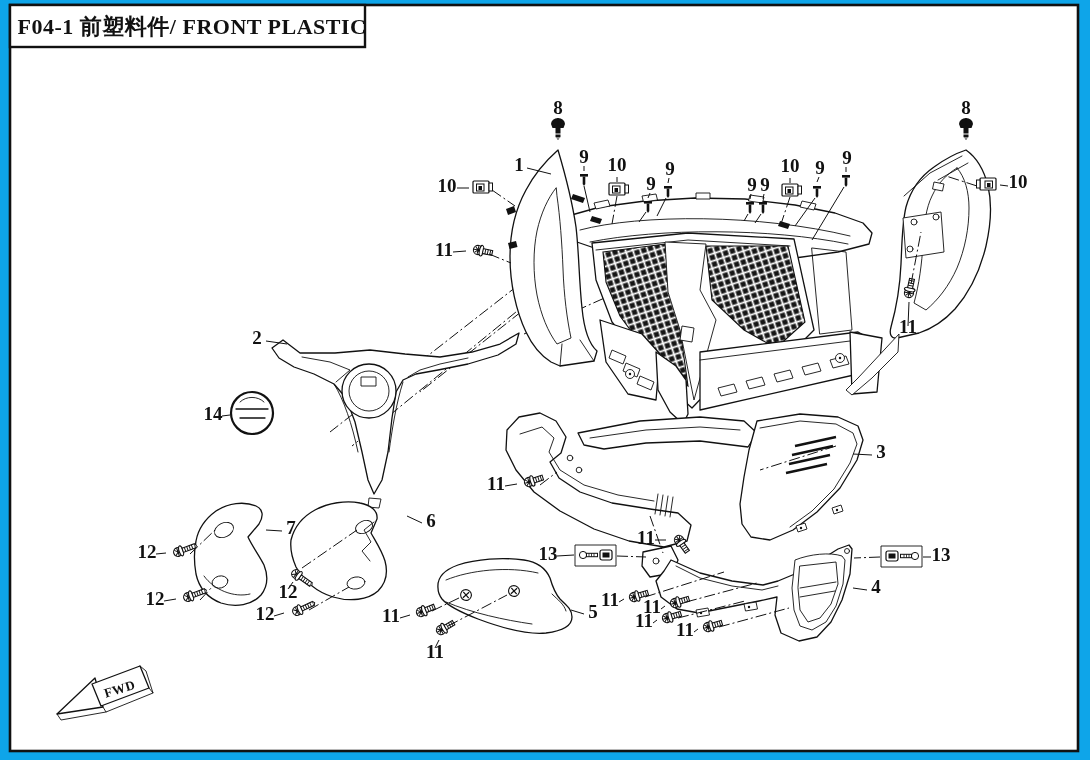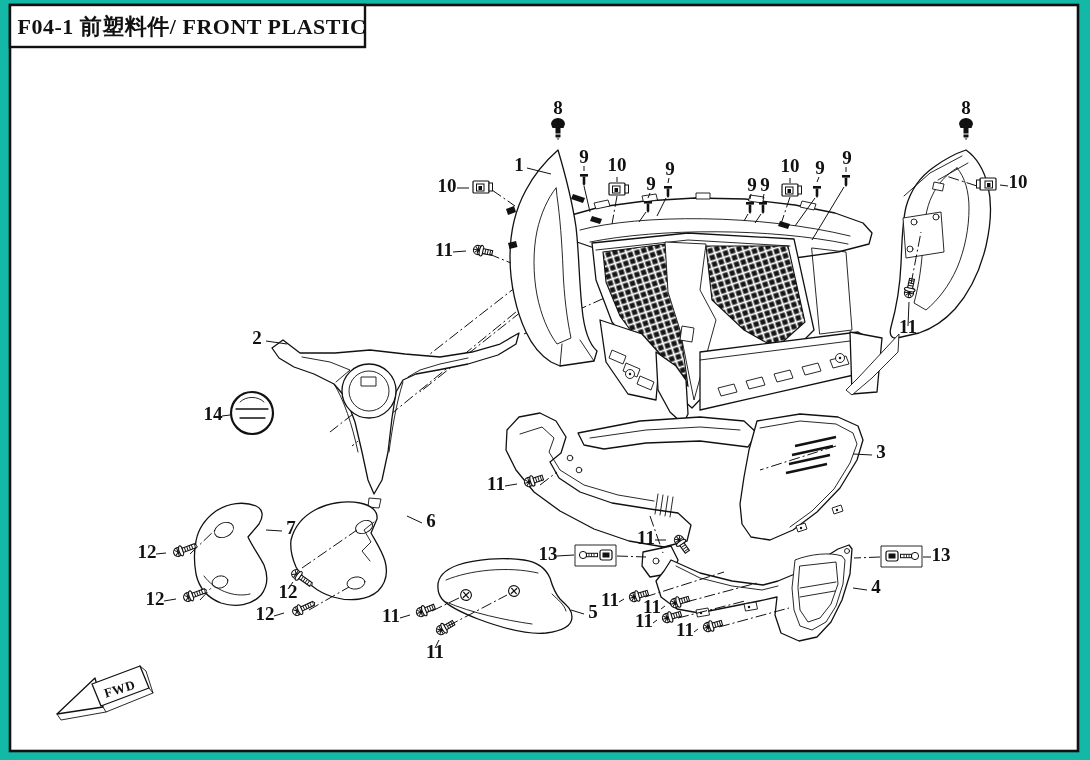--- a/index.html
+++ b/index.html
@@ -1,16 +1,16 @@
 <!DOCTYPE html>
 <html><head>
 <meta charset="utf-8">
 <style>
   html,body{margin:0;padding:0;background:#fff;}
-  .page{position:relative;width:1090px;height:760px;background:#14b8a6;overflow:hidden;
+  .page{position:relative;width:1090px;height:760px;background:#0ea5e9;overflow:hidden;
         font-family:"Liberation Serif", serif;}
   svg{display:block}
   .ink{stroke:#111;fill:none;stroke-width:1.3;stroke-linejoin:round;stroke-linecap:round;}
   .ink2{stroke:#111;fill:none;stroke-width:.9;stroke-linejoin:round;stroke-linecap:round;}
   .wht{stroke:#111;fill:#fff;stroke-width:1.3;stroke-linejoin:round;}
   .wht2{stroke:#111;fill:#fff;stroke-width:.9;stroke-linejoin:round;}
   .blk{fill:#111;stroke:none;}
   .ld{stroke:#111;stroke-width:1;fill:none;}
   .dd{stroke:#111;stroke-width:1;fill:none;stroke-dasharray:11 3 2 3;}
   .callout{font-family:"Liberation Serif", serif;font-weight:bold;font-size:19px;fill:#111;text-anchor:middle;}

